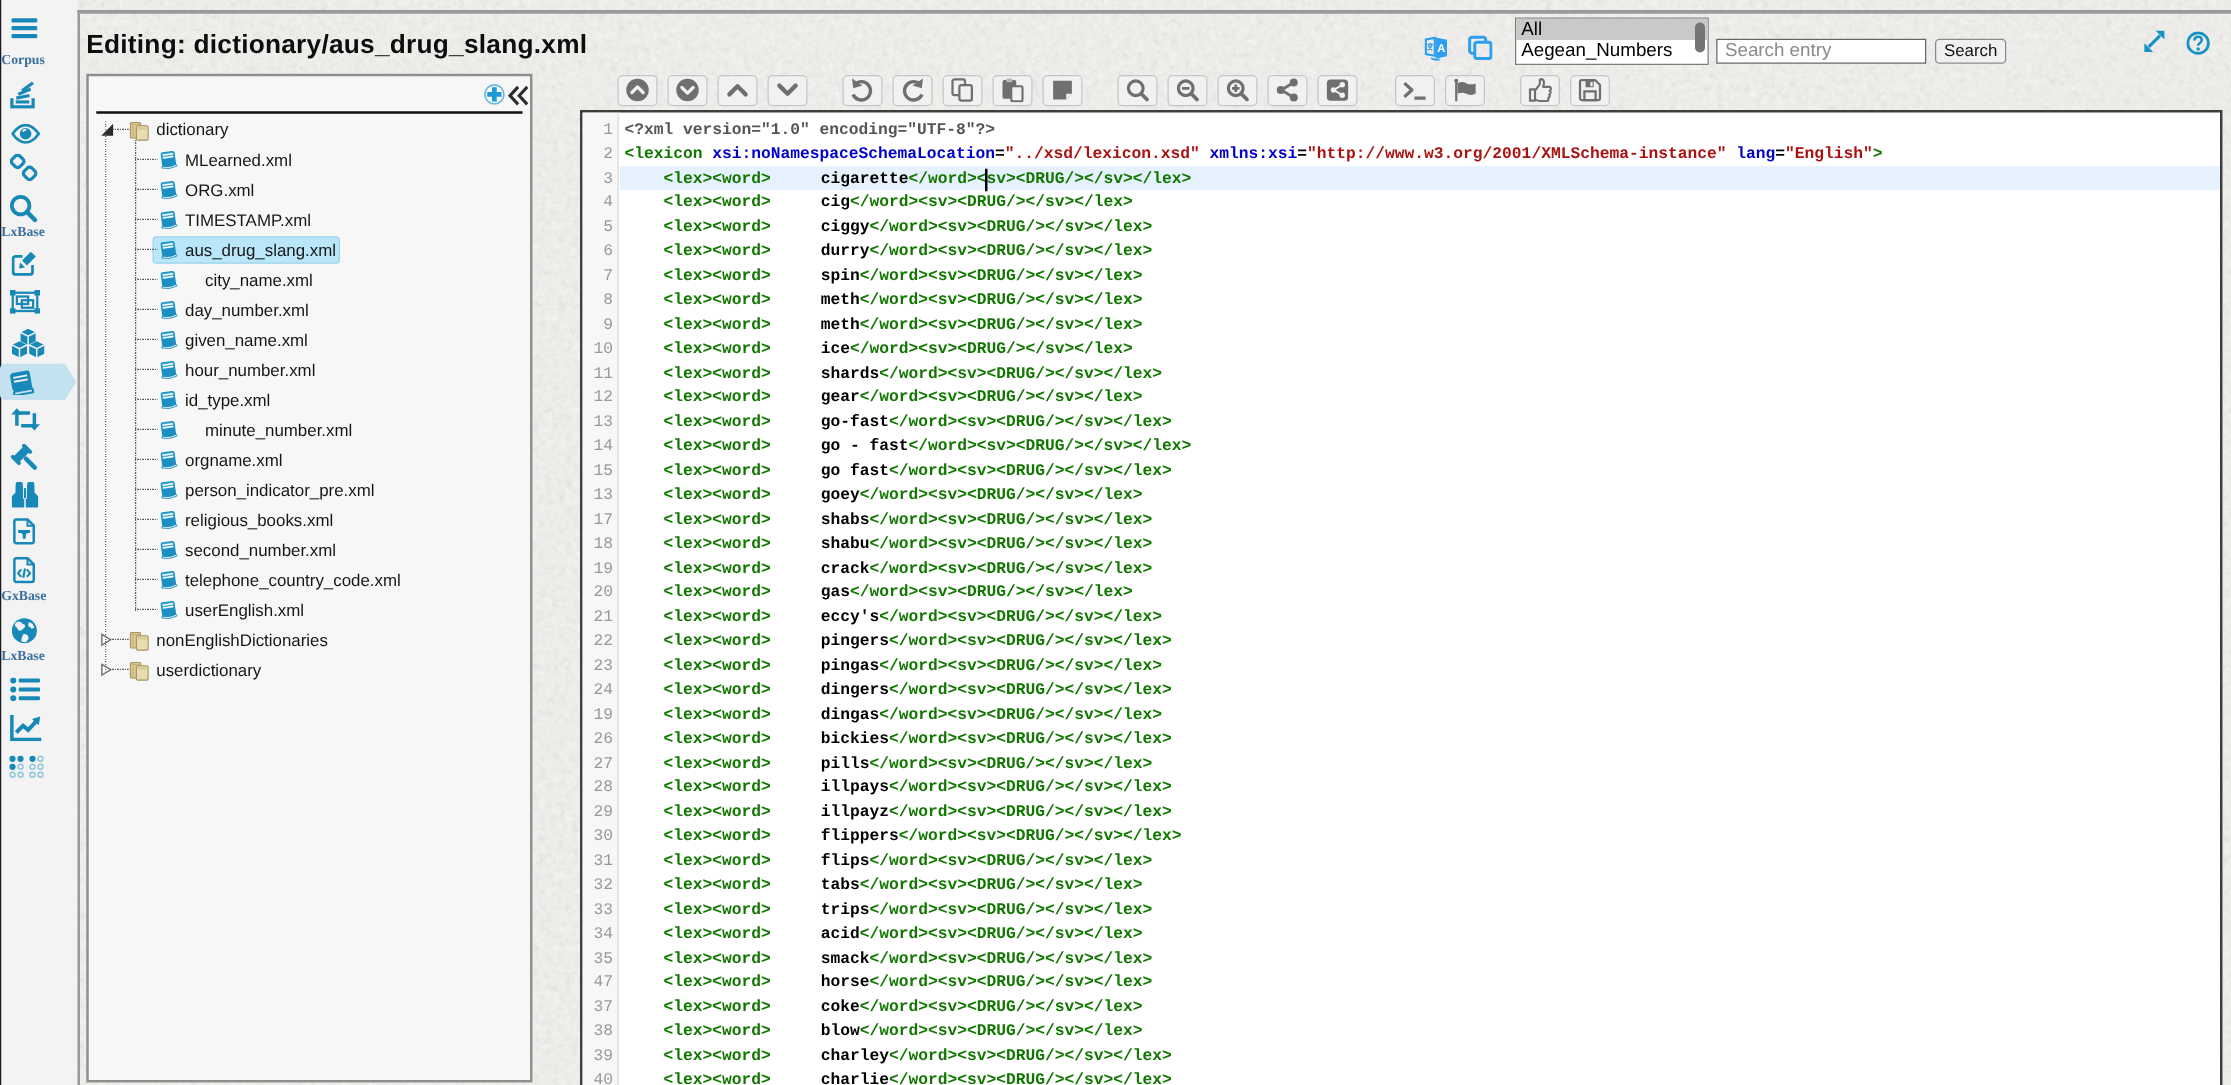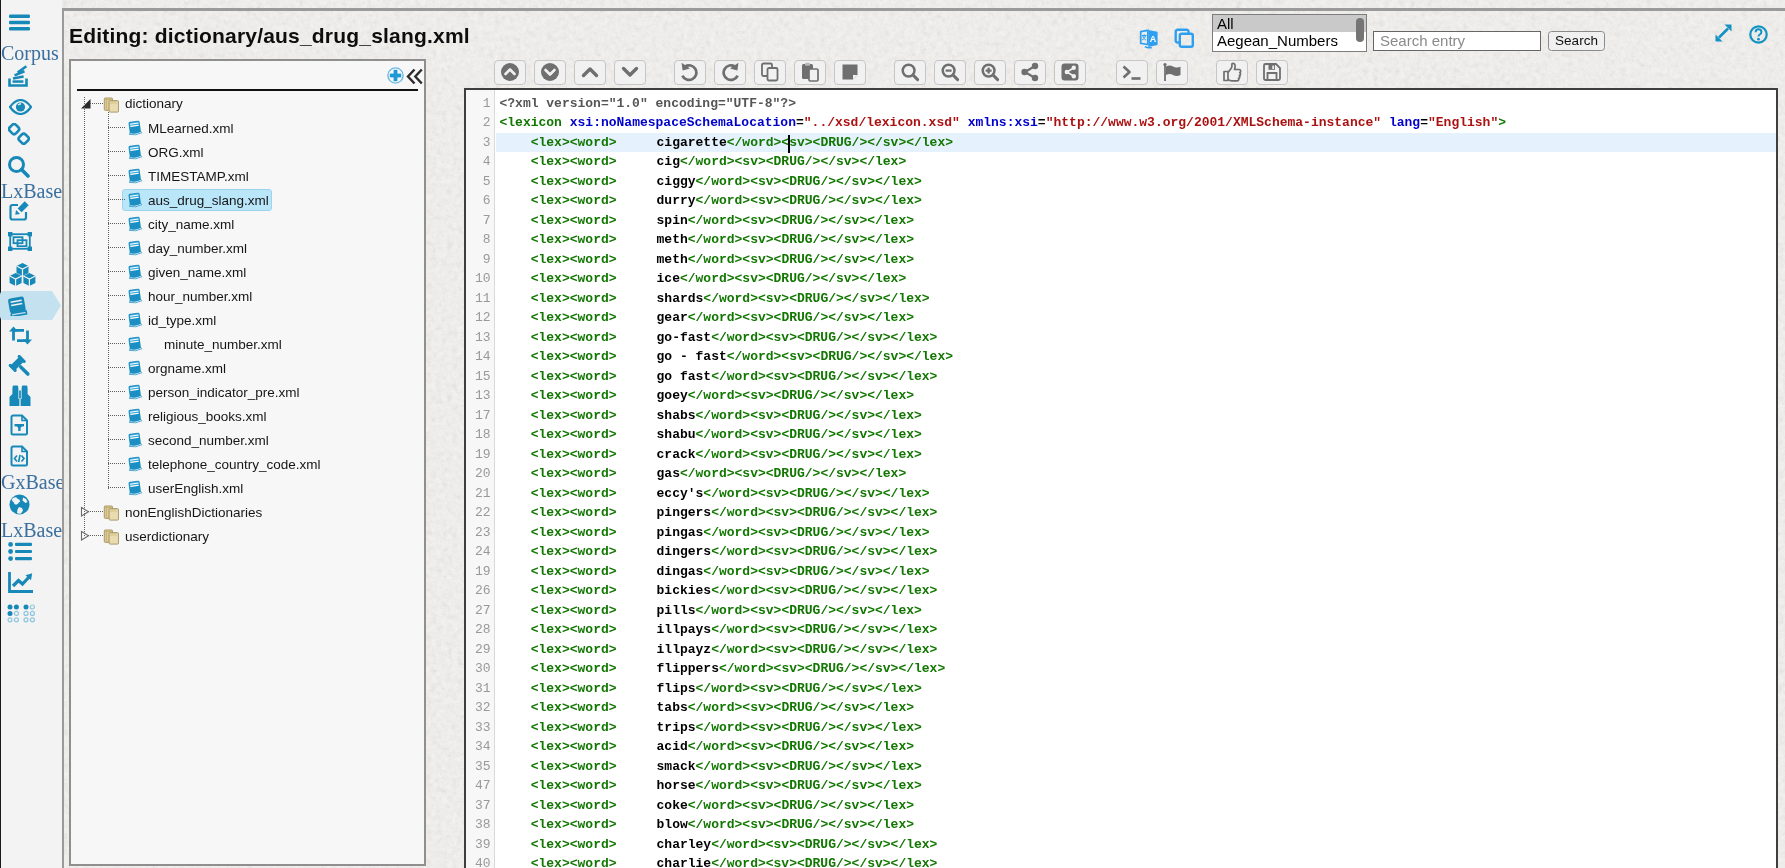--- a/index.html
+++ b/index.html
@@ -1,19 +1,19 @@
 <!DOCTYPE html>
 <html><head><meta charset="utf-8"><style>
 * { margin:0; padding:0; box-sizing:border-box; }
 html,body { width:1785px; height:868px; overflow:hidden; font-family:"Liberation Sans",sans-serif; background:#f3f1ee; }
 .abs { position:absolute; }
 #paper { position:absolute; left:0; top:0; z-index:0; }
 
 #sidebar { position:absolute; left:0; top:0; width:61.5px; height:868px; background:#f3f3f3; border-left:1.5px solid #1a1a1a; }
-.slabel { position:absolute; width:58px; text-align:left; left:1px; font-family:"Liberation Serif",serif; font-weight:normal; font-size:20px; color:#3a6f9e; z-index:2; }
+.slabel { position:absolute; width:58px; text-align:left; left:1px; font-family:"Liberation Serif",serif; font-weight:bold; font-size:11px; color:#3a6f9e; z-index:2; }
 
 #wtop { position:absolute; left:61.5px; top:8px; width:1723.5px; height:2.5px; background:#9a9a9a; z-index:3; }
 #wleft { position:absolute; left:61.5px; top:8px; width:2px; height:860px; background:#9a9a9a; z-index:3; }
 #title { position:absolute; left:69px; top:24px; font-size:21px; font-weight:bold; color:#0d0d0d; z-index:3; letter-spacing:0.2px; }
 
 #listbox { position:absolute; left:1212px; top:14px; width:155px; height:38px; background:#fff; border:1.5px solid #7d7d7d; z-index:3; color:#000; }
 #listbox .opt { height:17.3px; line-height:17.3px; padding-left:4px; font-size:15px; white-space:nowrap; }
 #listbox .sel { background:#c9c9c9; }
 #lthumb { position:absolute; right:2px; top:2.5px; width:8px; height:24px; background:#757575; border-radius:4px; }
 #sinput { position:absolute; left:1373px; top:31px; width:168px; height:19.5px; background:#fff; border:1.3px solid #666; z-index:3; font-size:15px; color:#8a8a8a; line-height:17px; padding-left:6px; }
@@ -319,21 +319,21 @@
 <div class="hdot" style="left:108px;top:223px;width:18px"></div>
 <svg class="abs" style="left:127px;top:215px" width="16" height="17" viewBox="0 0 16 17">
 <g transform="rotate(-8 8 9)">
 <rect x="2.2" y="2.2" width="11.2" height="12.6" rx="1.6" fill="#1c8fc2"></rect>
 <rect x="3.1" y="3.0" width="9.4" height="4.6" rx="0.8" fill="#3aa9d6"></rect>
 <rect x="3.6" y="4.0" width="8.4" height="1.1" fill="#fff"></rect>
 <rect x="3.6" y="6.2" width="8.4" height="1.1" fill="#fff"></rect>
 <path d="M2.2 13.2 q5.6 2.2 11.2 0 l0.6 1.4 q-6.2 2.4 -12.4 0 z" fill="#eef7fb" stroke="#1c8fc2" stroke-width="0.7"></path>
 </g>
     </svg>
-<div class="tlabel" style="left:148px;top:216px">city_name.xml</div>
+<div class="tlabel" style="left:164px;top:216px">city_name.xml</div>
 <div class="hdot" style="left:108px;top:247px;width:18px"></div>
 <svg class="abs" style="left:127px;top:239px" width="16" height="17" viewBox="0 0 16 17">
 <g transform="rotate(-8 8 9)">
 <rect x="2.2" y="2.2" width="11.2" height="12.6" rx="1.6" fill="#1c8fc2"></rect>
 <rect x="3.1" y="3.0" width="9.4" height="4.6" rx="0.8" fill="#3aa9d6"></rect>
 <rect x="3.6" y="4.0" width="8.4" height="1.1" fill="#fff"></rect>
 <rect x="3.6" y="6.2" width="8.4" height="1.1" fill="#fff"></rect>
 <path d="M2.2 13.2 q5.6 2.2 11.2 0 l0.6 1.4 q-6.2 2.4 -12.4 0 z" fill="#eef7fb" stroke="#1c8fc2" stroke-width="0.7"></path>
 </g>
     </svg>

